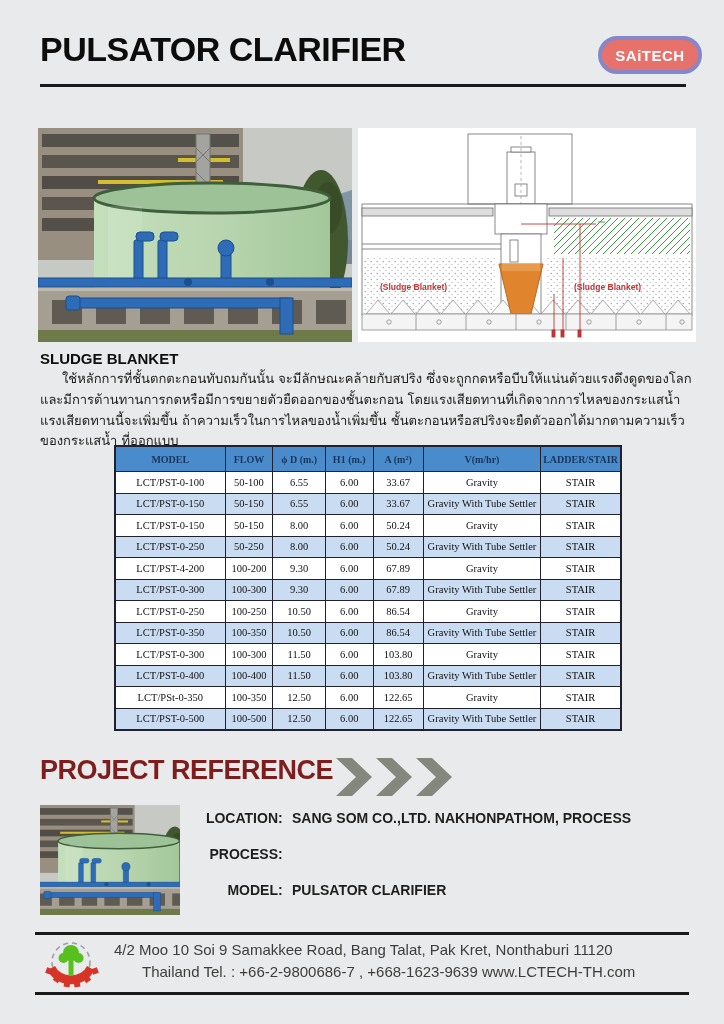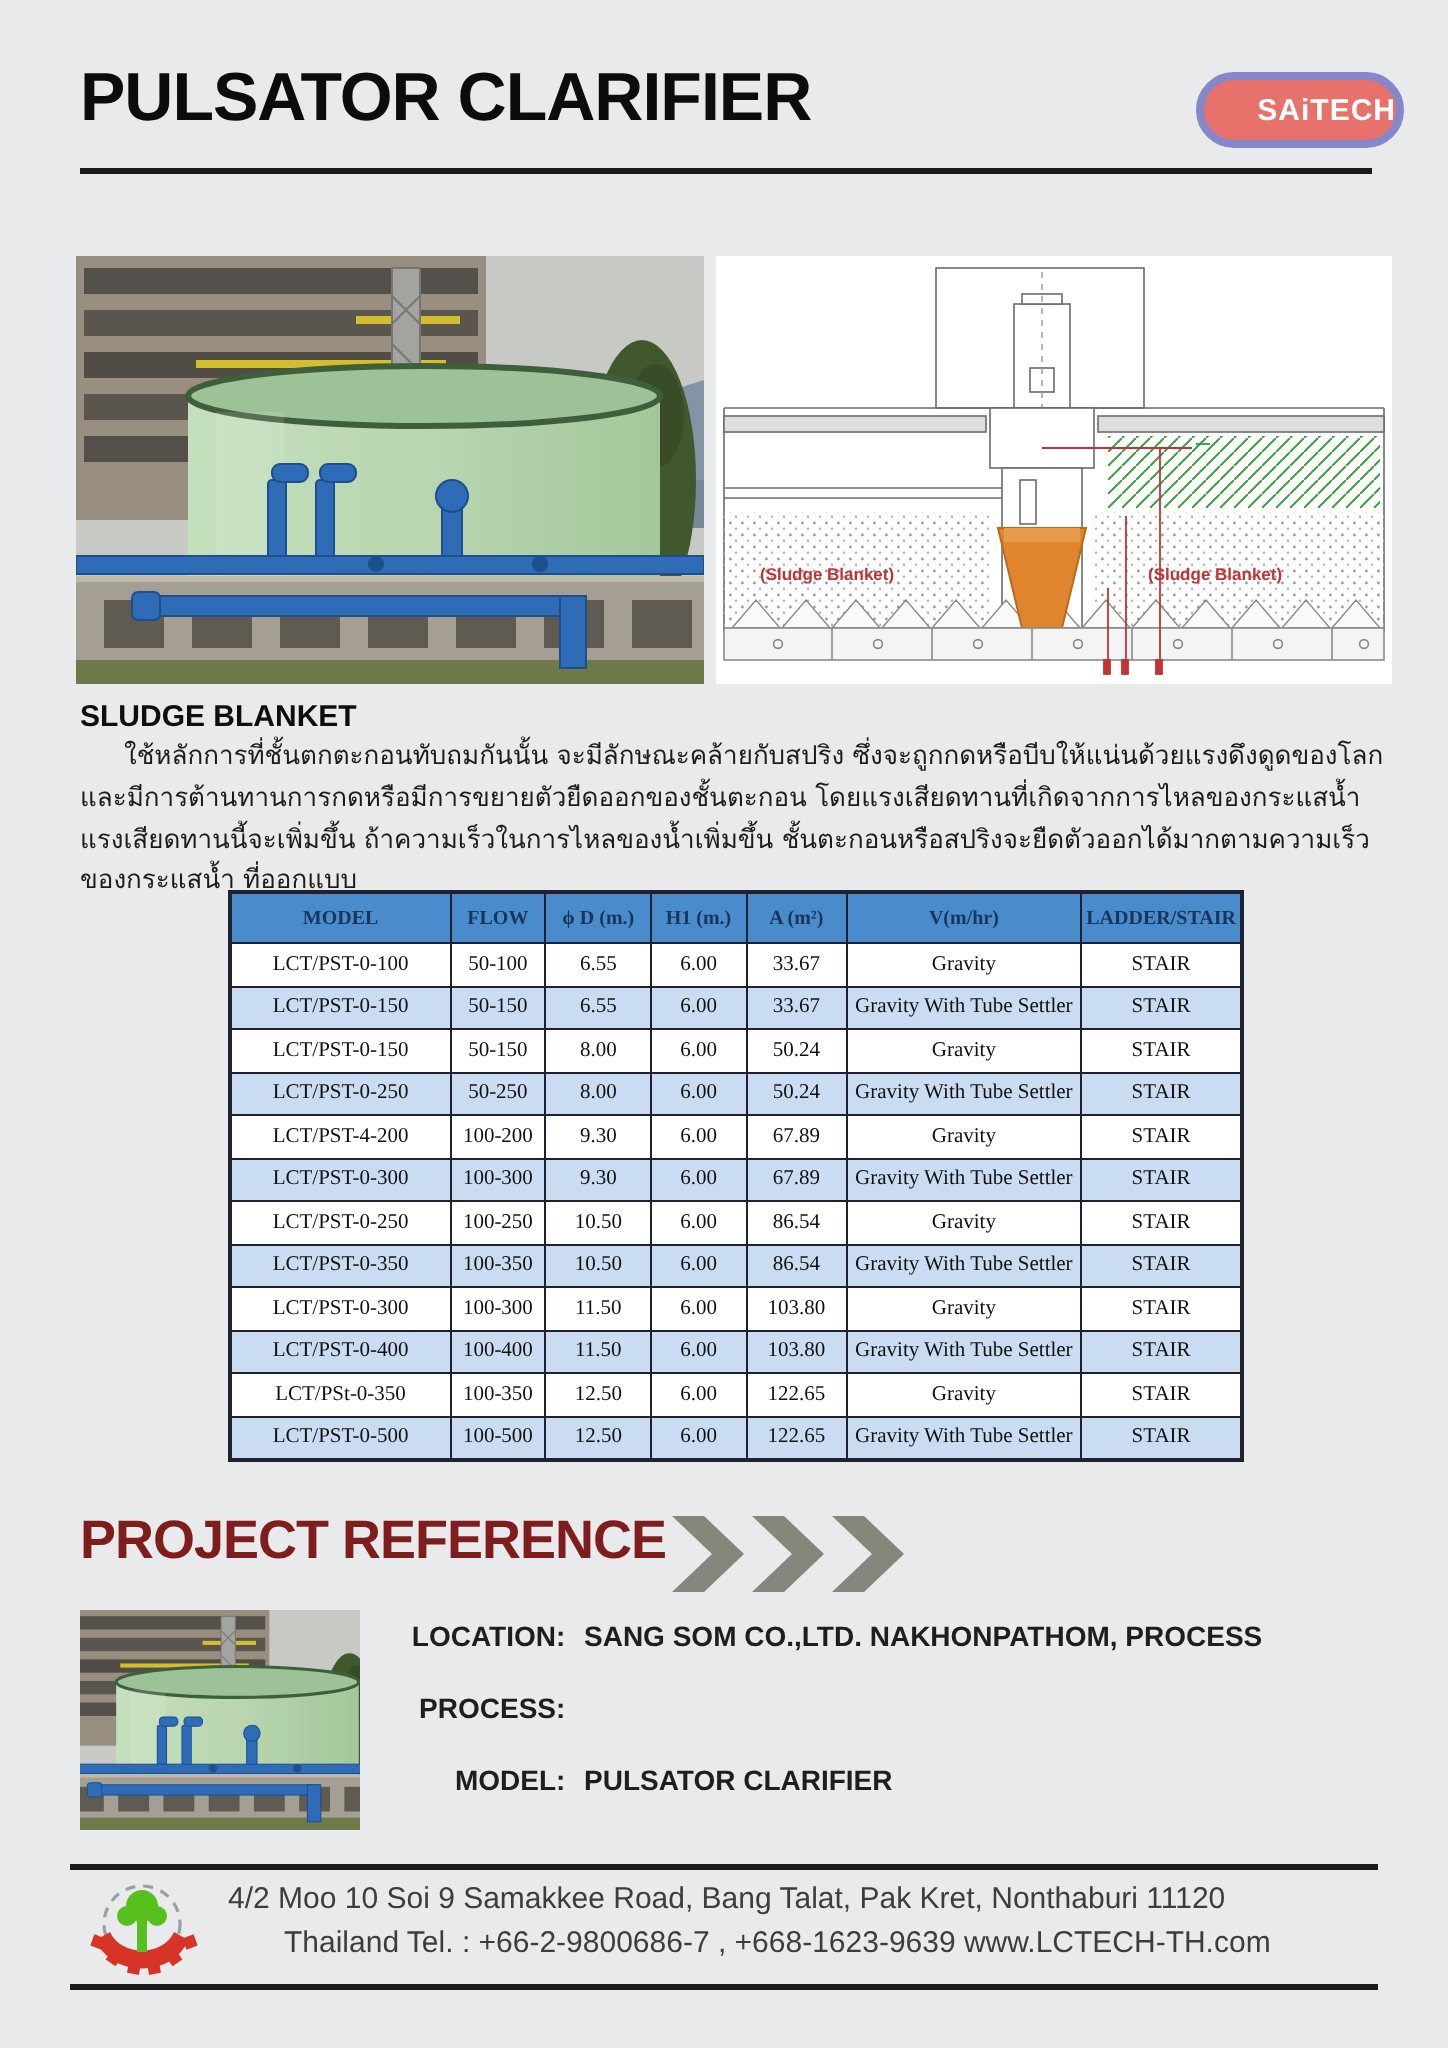--- a/index.html
+++ b/index.html
@@ -9,21 +9,21 @@
     font-family:"Liberation Sans", sans-serif; color:#111;
   }
   
   .title{
     position:absolute; left:40px; top:30px;
     font-size:34px; font-weight:800; letter-spacing:-0.5px; color:#0c0c0c;
   }
   .brand-badge{
     position:absolute; left:598px; top:36px; width:104px; height:38px;
     background:#e7716b; border:4px solid #8487c9; border-radius:24px;
-    display:flex; align-items:center; justify-content:flex-end;
+    display:flex; align-items:center; justify-content:center;
     font-size:15px; font-weight:800; color:#fff; letter-spacing:.5px;
     box-sizing:border-box;
   }
   .title-rule{position:absolute; left:40px; top:84px; width:646px; height:3px; background:#1a1a1a;}
   .subtitle{position:absolute; left:40px; top:92px; font-size:21px; font-weight:800; color:#101010;}
 
   
   .photo{position:absolute; left:38px; top:128px; width:314px; height:214px;}
   .diagram{position:absolute; left:358px; top:128px; width:338px; height:214px; background:#ffffff;}
 

